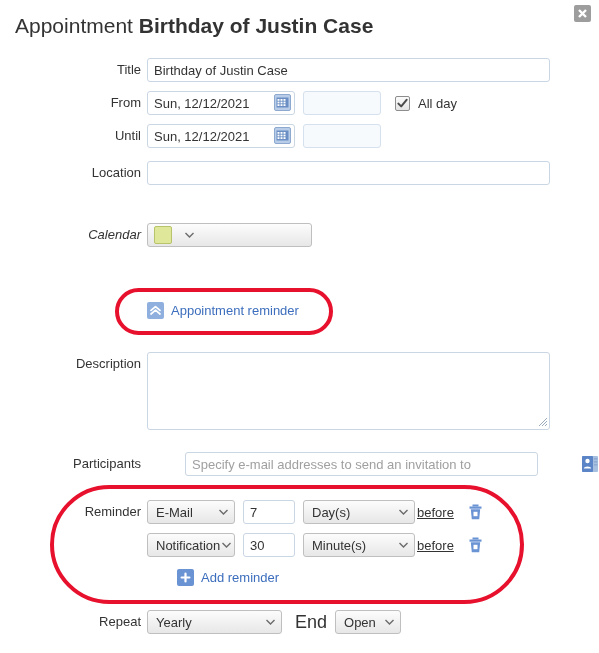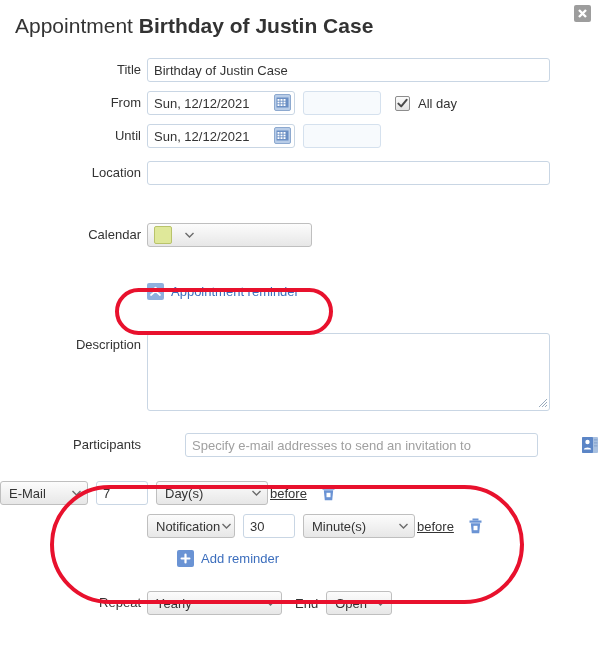--- a/index.html
+++ b/index.html
@@ -384,21 +384,21 @@
     </div>
     <div class="spacer-8"></div>
     <input class="txt time-input" type="text" value="" style="">
   </div>
 
   <div class="row" style="margin-bottom:38px;">
     <div class="lbl">Location</div>
     <input class="txt location-input" type="text" value="" style="">
   </div>
 
-  <div class="row" style="margin-bottom:33px;">
+  <div class="row" style="margin-bottom:52px;font-style:italic;">
     <div class="lbl">Calendar</div>
     <div class="sel calendar-sel">
       <span class="swatch"></span>
       <span class="caret">
         <svg width="9" height="6" viewBox="0 0 9 6">
             <path d="M0.5 1 L4.5 5 L8.5 1" stroke="#6b6b6b" stroke-width="1.4" fill="none"></path>
           </svg>
       </span>
     </div>
   </div>
@@ -438,20 +438,21 @@
         <circle cx="6.5" cy="6" r="2.2" fill="#ffffff"></circle>
         <path d="M2.8 13.6 C2.8 10.9 10.2 10.9 10.2 13.6 Z" fill="#ffffff"></path>
         <rect x="13" y="3" width="3.4" height="1.6" fill="#8fabd2"></rect>
         <rect x="13" y="6" width="3.4" height="1.6" fill="#8fabd2"></rect>
         <rect x="13" y="9" width="3.4" height="1.6" fill="#8fabd2"></rect>
       </svg>
     </span>
   </div>
 
   <div class="rem-row">
+    <div class="lbl">Reminder</div>
     <div class="sel rem-type">
       <span class="sel-text">E-Mail</span>
       <span class="caret">
         <svg width="9" height="6" viewBox="0 0 9 6">
             <path d="M0.5 1 L4.5 5 L8.5 1" stroke="#6b6b6b" stroke-width="1.4" fill="none"></path>
           </svg>
       </span>
     </div>
     <div class="spacer-8"></div>
     <input class="txt" type="text" style="width: 52px;" value="7">
@@ -522,21 +523,21 @@
   <div class="row" style="align-items:center;">
     <div class="lbl">Repeat</div>
     <div class="sel repeat-sel">
       <span class="sel-text">Yearly</span>
       <span class="caret">
         <svg width="9" height="6" viewBox="0 0 9 6">
             <path d="M0.5 1 L4.5 5 L8.5 1" stroke="#6b6b6b" stroke-width="1.4" fill="none"></path>
           </svg>
       </span>
     </div>
-    <span style="margin-left:13px; margin-right:8px; font-size:13px; color:#333;">End</span>
+    <span style="margin-left:13px; margin-right:8px; font-size:18px; color:#333;">End</span>
     <div class="sel end-sel">
       <span class="sel-text">Open</span>
       <span class="caret">
         <svg width="9" height="6" viewBox="0 0 9 6">
             <path d="M0.5 1 L4.5 5 L8.5 1" stroke="#6b6b6b" stroke-width="1.4" fill="none"></path>
           </svg>
       </span>
     </div>
   </div>
 

